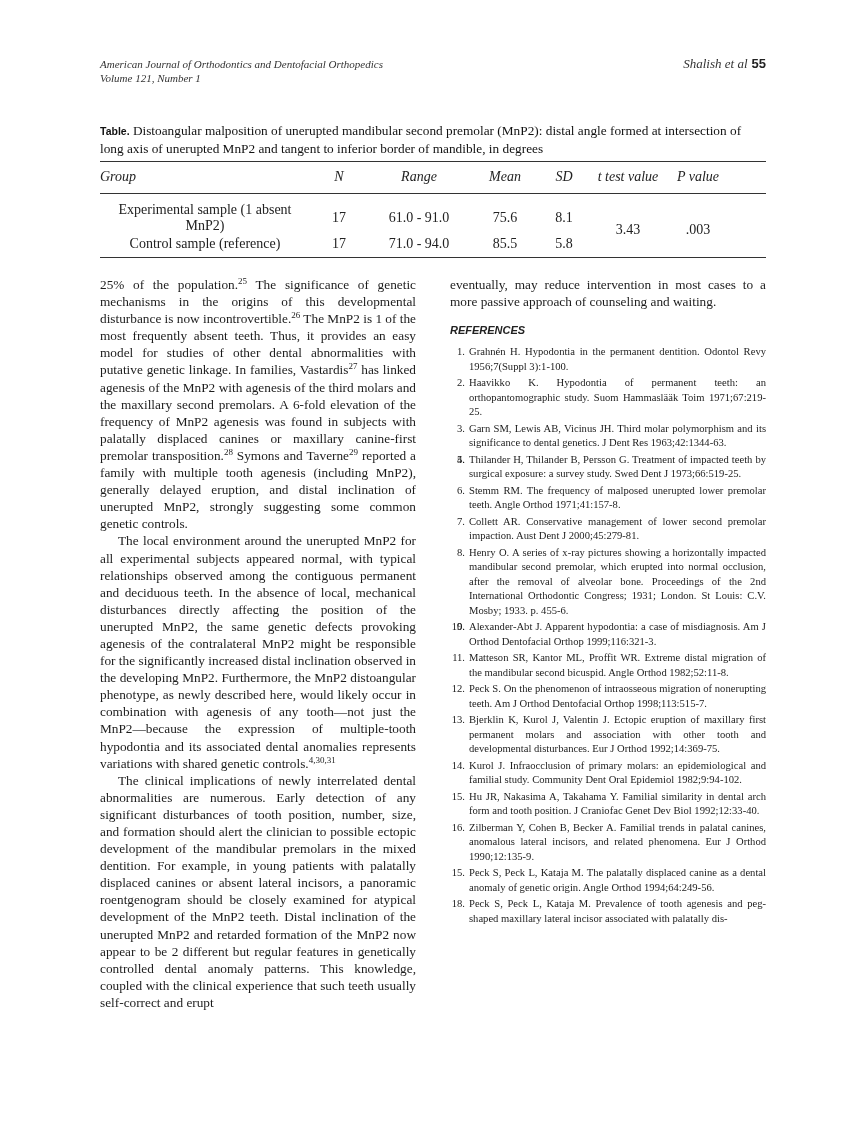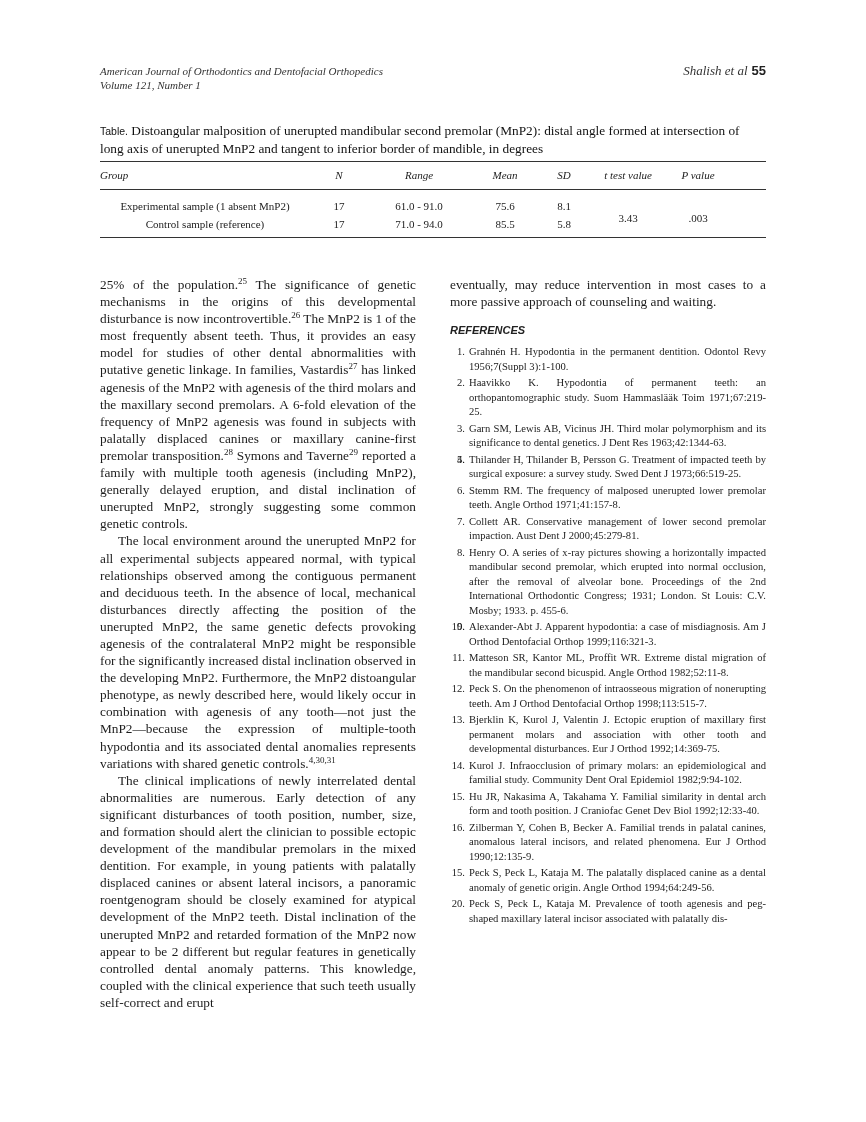--- a/index.html
+++ b/index.html
@@ -1,23 +1,23 @@
 <!DOCTYPE html>
 <html><head>
 <meta charset="utf-8">
 <style>
   html, body { margin: 0; padding: 0; background: #ffffff; }
   body { width: 866px; height: 1122px; position: relative; overflow: hidden; color: #1a1a1a; font-family: "Liberation Serif", serif; }
-  .running-head { position: absolute; left: 100px; top: 64px; width: 666px; font-size: 11px; line-height: 14px; font-style: italic; color: #333; }
+  .running-head { position: absolute; left: 100px; top: 57px; width: 666px; font-size: 11px; line-height: 14px; font-style: italic; color: #333; }
   .running-head .right { position: absolute; right: 0; top: 0; font-size: 13px; }
   .running-head .pg { font-family: "Liberation Sans", sans-serif; font-weight: bold; font-style: normal; font-size: 13px; margin-left: 4px; color: #222; }
   .table-block { position: absolute; left: 100px; top: 122px; width: 666px; }
   .caption { font-size: 13.3px; line-height: 17px; color: #111; }
-  .caption .lbl { font-family: "Liberation Sans", sans-serif; font-weight: normal; font-size: 10.5px; }
-  .tbl { width: 100%; border-collapse: collapse; margin-top: 4px; font-size: 11px; }
+  .caption .lbl { font-family: "Liberation Sans", sans-serif; font-weight: bold; font-size: 10.5px; }
+  .tbl { width: 100%; border-collapse: collapse; margin-top: 4px; font-size: 14px; }
   .tbl th { font-style: italic; font-weight: normal; text-align: center; padding: 7px 0 8px 0; border-top: 1.5px solid #333; border-bottom: 1.2px solid #333; color: #222; }
   .tbl th.group { text-align: left; }
   .tbl td { text-align: center; padding: 0; height: 20px; color: #222; }
   .tbl td.group { text-align: center; }
   .tbl tr.first td { padding-top: 8px; height: 16px; }
   .tbl tr.last td { border-bottom: 1.5px solid #333; padding-bottom: 3px; }
   .footnote { font-size: 10.5px; font-style: italic; margin-top: 4px; color: #222; }
   .footnote span.rest { font-style: normal; }
   .col { position: absolute; top: 276px; width: 316px; font-size: 13.3px; line-height: 17.1px; text-align: justify; color: #1c1c1c; }
   .col.left { left: 100px; }
@@ -100,15 +100,15 @@
       <li><span class="num">8.</span><span>Henry O. A series of x-ray pictures showing a horizontally impacted mandibular second premolar, which erupted into normal occlusion, after the removal of alveolar bone. Proceedings of the 2nd International Orthodontic Congress; 1931; London. St Louis: C.V. Mosby; 1933. p. 455-6.</span></li>
       <li><span class="num">9.</span></li>
       <li><span class="num">10.</span><span>Alexander-Abt J. Apparent hypodontia: a case of misdiagnosis. Am J Orthod Dentofacial Orthop 1999;116:321-3.</span></li>
       <li><span class="num">11.</span><span>Matteson SR, Kantor ML, Proffit WR. Extreme distal migration of the mandibular second bicuspid. Angle Orthod 1982;52:11-8.</span></li>
       <li><span class="num">12.</span><span>Peck S. On the phenomenon of intraosseous migration of nonerupting teeth. Am J Orthod Dentofacial Orthop 1998;113:515-7.</span></li>
       <li><span class="num">13.</span><span>Bjerklin K, Kurol J, Valentin J. Ectopic eruption of maxillary first permanent molars and association with other tooth and developmental disturbances. Eur J Orthod 1992;14:369-75.</span></li>
       <li><span class="num">14.</span><span>Kurol J. Infraocclusion of primary molars: an epidemiological and familial study. Community Dent Oral Epidemiol 1982;9:94-102.</span></li>
       <li><span class="num">15.</span><span>Hu JR, Nakasima A, Takahama Y. Familial similarity in dental arch form and tooth position. J Craniofac Genet Dev Biol 1992;12:33-40.</span></li>
       <li><span class="num">16.</span><span>Zilberman Y, Cohen B, Becker A. Familial trends in palatal canines, anomalous lateral incisors, and related phenomena. Eur J Orthod 1990;12:135-9.</span></li>
       <li><span class="num">15.</span><span>Peck S, Peck L, Kataja M. The palatally displaced canine as a dental anomaly of genetic origin. Angle Orthod 1994;64:249-56.</span></li>
-      <li><span class="num">20.</span><span>Peck S, Peck L, Kataja M. Prevalence of tooth agenesis and peg-shaped maxillary lateral incisor associated with palatally dis-</span></li>
+      <li><span class="num">18.</span><span>Peck S, Peck L, Kataja M. Prevalence of tooth agenesis and peg-shaped maxillary lateral incisor associated with palatally dis-</span></li>
     </ol>
 </div>
 
 </body></html>

